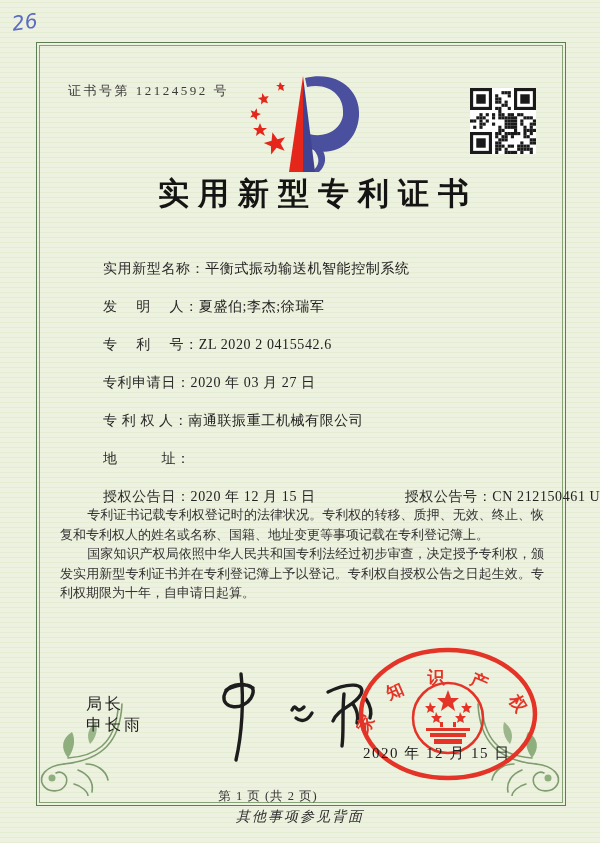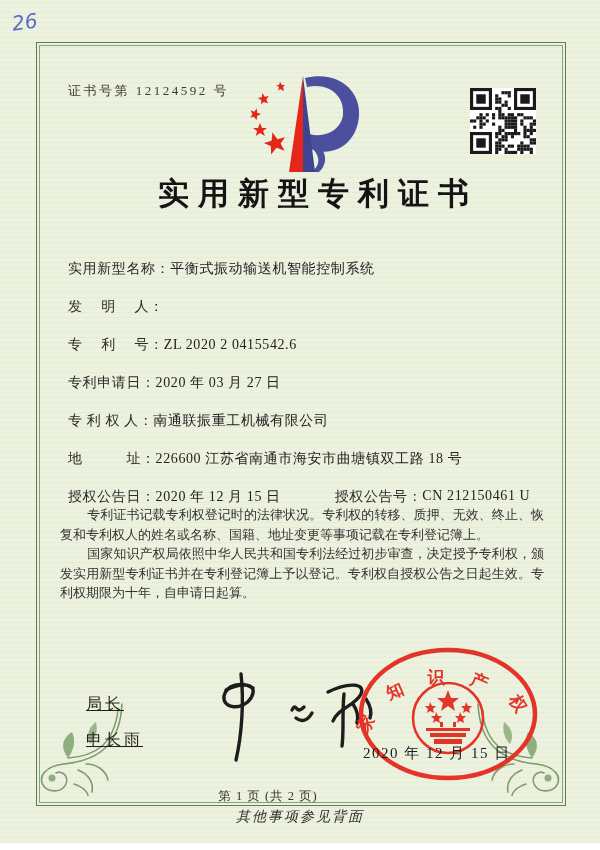--- a/index.html
+++ b/index.html
@@ -16,28 +16,28 @@
     border:1.5px solid #5e7d52; }
   .cert-border-inner { position:absolute; left:2px; top:2px; right:2px; bottom:2px;
     border:1px solid #86a276; }
   .cert-no { position:absolute; left:68px; top:82px; font-size:13px; letter-spacing:2.5px; color:#3a3a3a; }
   .logo { position:absolute; left:233px; top:70px; width:134px; height:108px; }
   .qr { position:absolute; left:470px; top:88px; width:66px; height:66px; background:#fdfdfb; }
   .title { position:absolute; left:0; top:173px; width:600px; text-align:center;
     font-size:31px; font-weight:600; letter-spacing:9px; color:#141414;padding-left:36px; }
   .fields { position:absolute; left:68px; top:250px; width:476px; }
   .frow { display:flex; height:38px; align-items:center; font-size:14px; letter-spacing:0.6px; }
-  .flabel { white-space:pre; color:#2b2b2b; }
+  .flabel { white-space:pre; color:#2b2b2b;margin-left:35px; }
   .fvalue { white-space:pre; color:#222; }
-  .fpair2 { display:flex; margin-left:54px; }
+  .fpair2 { display:flex; margin-left:54px;align-items:center; }
   .paras { position:absolute; left:60px; top:505px; width:484px; font-size:13px;
     line-height:19.5px; text-align:justify; color:#333; }
   .paras p { text-indent:2.1em; }
-  .signer { position:absolute; left:86px; top:694px; font-size:16px; letter-spacing:3px; color:#1f1f1f;text-decoration:underline; }
-  .signer .name { margin-top:15px; }
+  .signer { position:absolute; left:86px; top:694px; font-size:16px; letter-spacing:3px; color:#1f1f1f; }
+  .signer .name { }
   .signature { position:absolute; left:196px; top:668px; width:195px; height:105px; }
   .seal { position:absolute; left:356px; top:644px; width:184px; height:142px; }
   .seal-date { position:absolute; left:363px; top:744px; width:180px; white-space:nowrap;
     font-size:15px; letter-spacing:1.5px; color:#1c1c1c; }
   .page-info { position:absolute; left:0; top:788px; width:536px; text-align:center;
     font-size:12.5px; letter-spacing:1px; color:#333; }
   .back-note { position:absolute; left:0; top:808px; width:600px; text-align:center;
     font-size:14px; font-style:italic; letter-spacing:2px; color:#2e2e2e; }
   .corner { position:absolute; width:96px; height:96px; }
   .corner-bl { left:30px; top:700px; }
@@ -238,36 +238,36 @@
 
   <div class="title">实用新型专利证书</div>
 
   <div class="fields">
     <div class="frow">
       <span class="flabel">实用新型名称：</span>
       <span class="fvalue">平衡式振动输送机智能控制系统</span>
     </div>
     <div class="frow">
       <span class="flabel">发　 明　 人：</span>
+      <span class="fvalue">夏盛伯;李杰;徐瑞军</span>
     </div>
     <div class="frow">
       <span class="flabel">专　 利　 号：</span>
       <span class="fvalue">ZL 2020 2 0415542.6</span>
     </div>
     <div class="frow">
       <span class="flabel">专利申请日：</span>
       <span class="fvalue">2020 年 03 月 27 日</span>
     </div>
     <div class="frow">
       <span class="flabel">专 利 权 人：</span>
       <span class="fvalue">南通联振重工机械有限公司</span>
     </div>
     <div class="frow">
       <span class="flabel">地　　　址：</span>
-      <span class="fvalue">226600 江苏省南通市海安市曲塘镇双工路 18 号</span>
     </div>
     <div class="frow">
       <span class="flabel">授权公告日：</span>
       <span class="fvalue">2020 年 12 月 15 日</span>
       <span class="fpair2">
         <span class="flabel">授权公告号：</span>
         <span class="fvalue">CN 212150461 U</span>
       </span>
     </div>
   </div>

